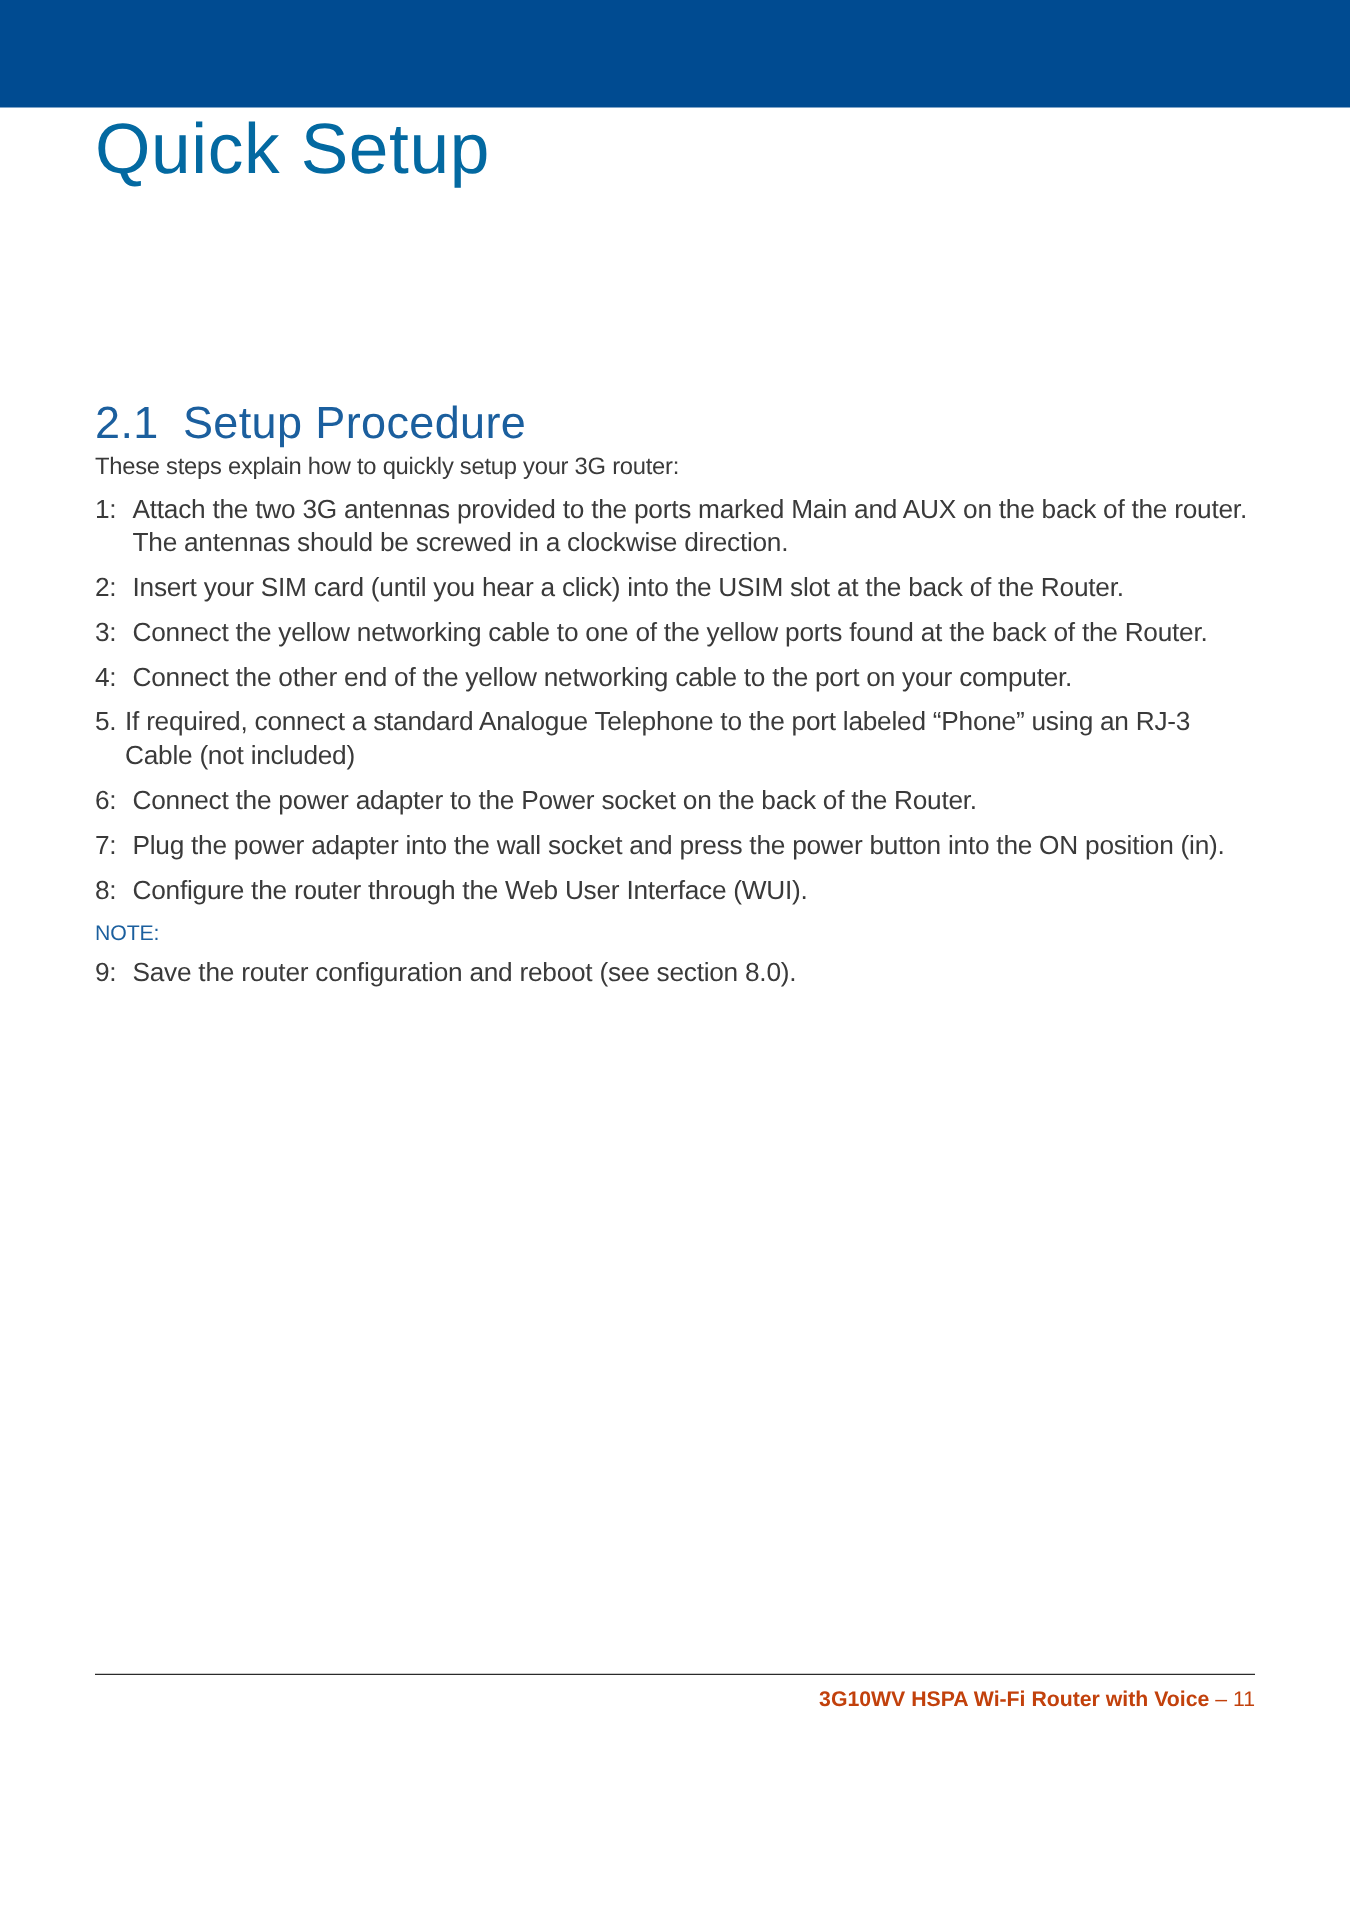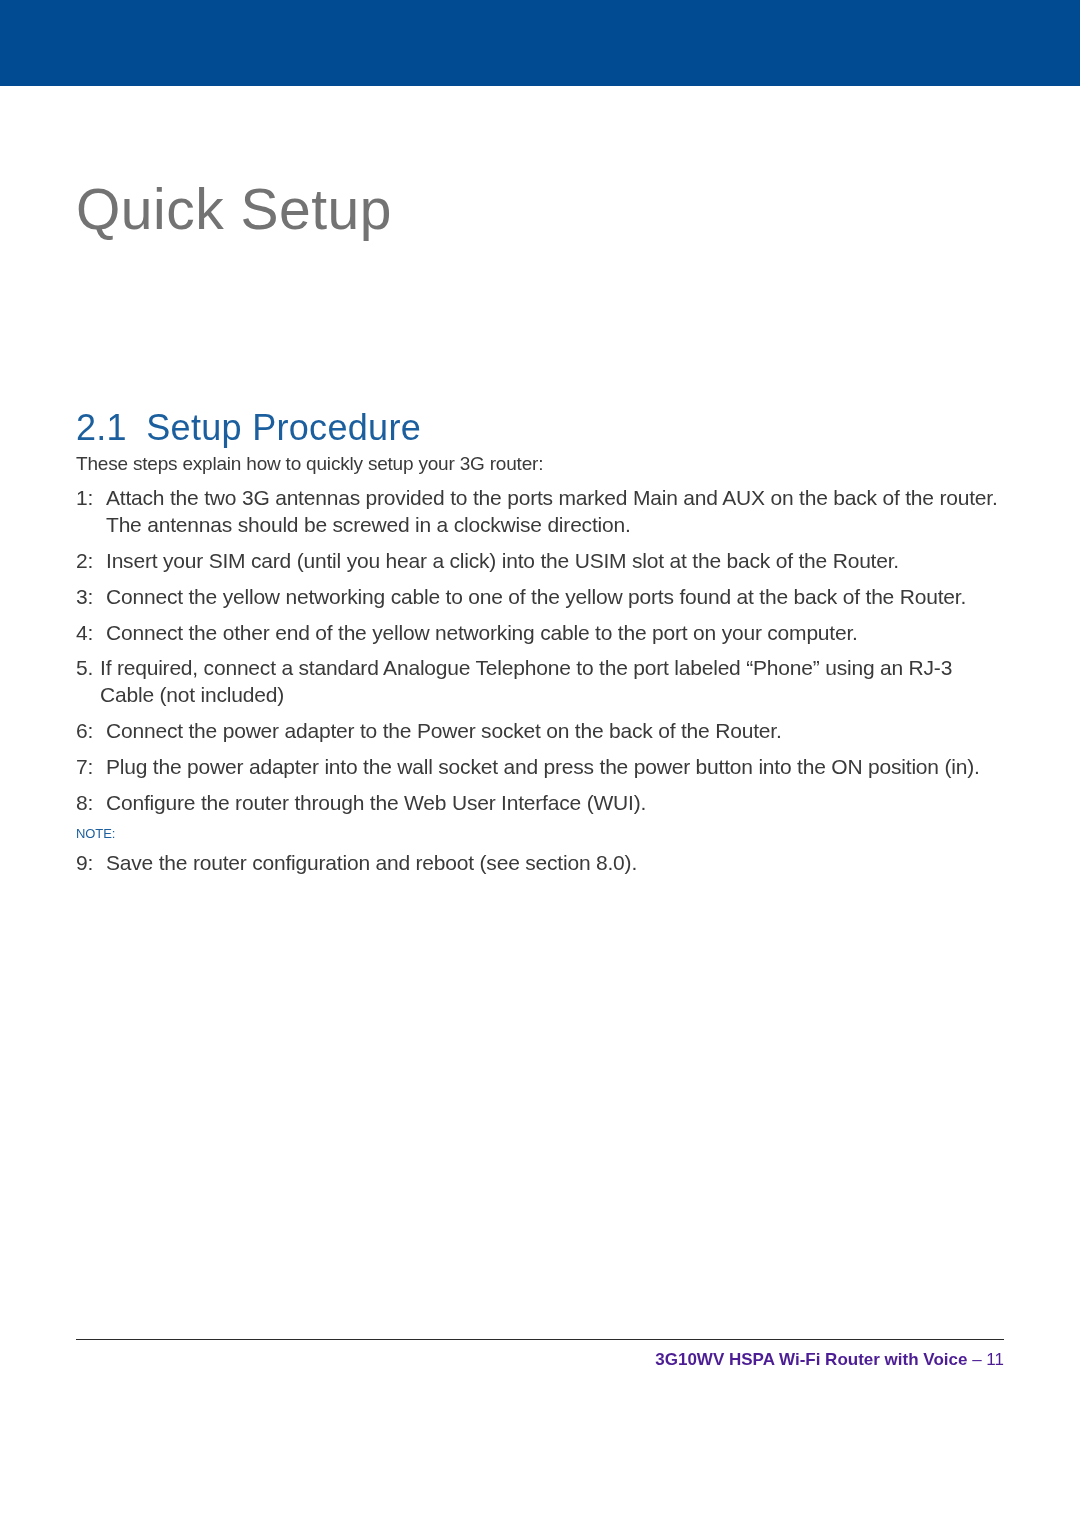--- a/index.html
+++ b/index.html
@@ -17,22 +17,21 @@
     height: 86px;
     width: 100%;
   }
   .page {
     padding: 0 76px;
     box-sizing: border-box;
   }
   .title {
     font-size: 57px;
     font-weight: 300;
-    color: #737373;
-    margin-top: 90px;
+    color: #0369a1;
     letter-spacing: 0.5px;
   }
   .section-row {
     margin-top: 165px;
     font-size: 36px;
     color: #1b5f9e;
     font-weight: 300;
     letter-spacing: 0.3px;
   }
   .section-num {
@@ -60,21 +59,21 @@
     flex: 0 0 30px;
   }
   .step .body {
     flex: 1;
   }
   .step5 .body {
     margin-left: -6px; 
   }
   .note-row {
     display: flex;
-    font-size: 13px;
+    font-size: 17px;
     color: #1b5f9e;
     margin: 6px 0 8px 0;
     letter-spacing: -0.1px;
   }
   .note-row .note-label {
     flex: 0 0 70px;
   }
   .footer {
     position: absolute;
     top: 1339px;
@@ -82,21 +81,21 @@
     right: 76px;
   }
   .footer-line {
     border-top: 1.5px solid #2b2b2b;
     height: 0;
   }
   .footer-text {
     text-align: right;
     font-size: 17px;
     margin-top: 10px;
-    color: #4c1d95;
+    color: #c2410c;
   }
   .footer-text .bold {
     font-weight: 700;
   }
 </style>
 </head>
 <body>
 
 <div class="header-bar"></div>
 

